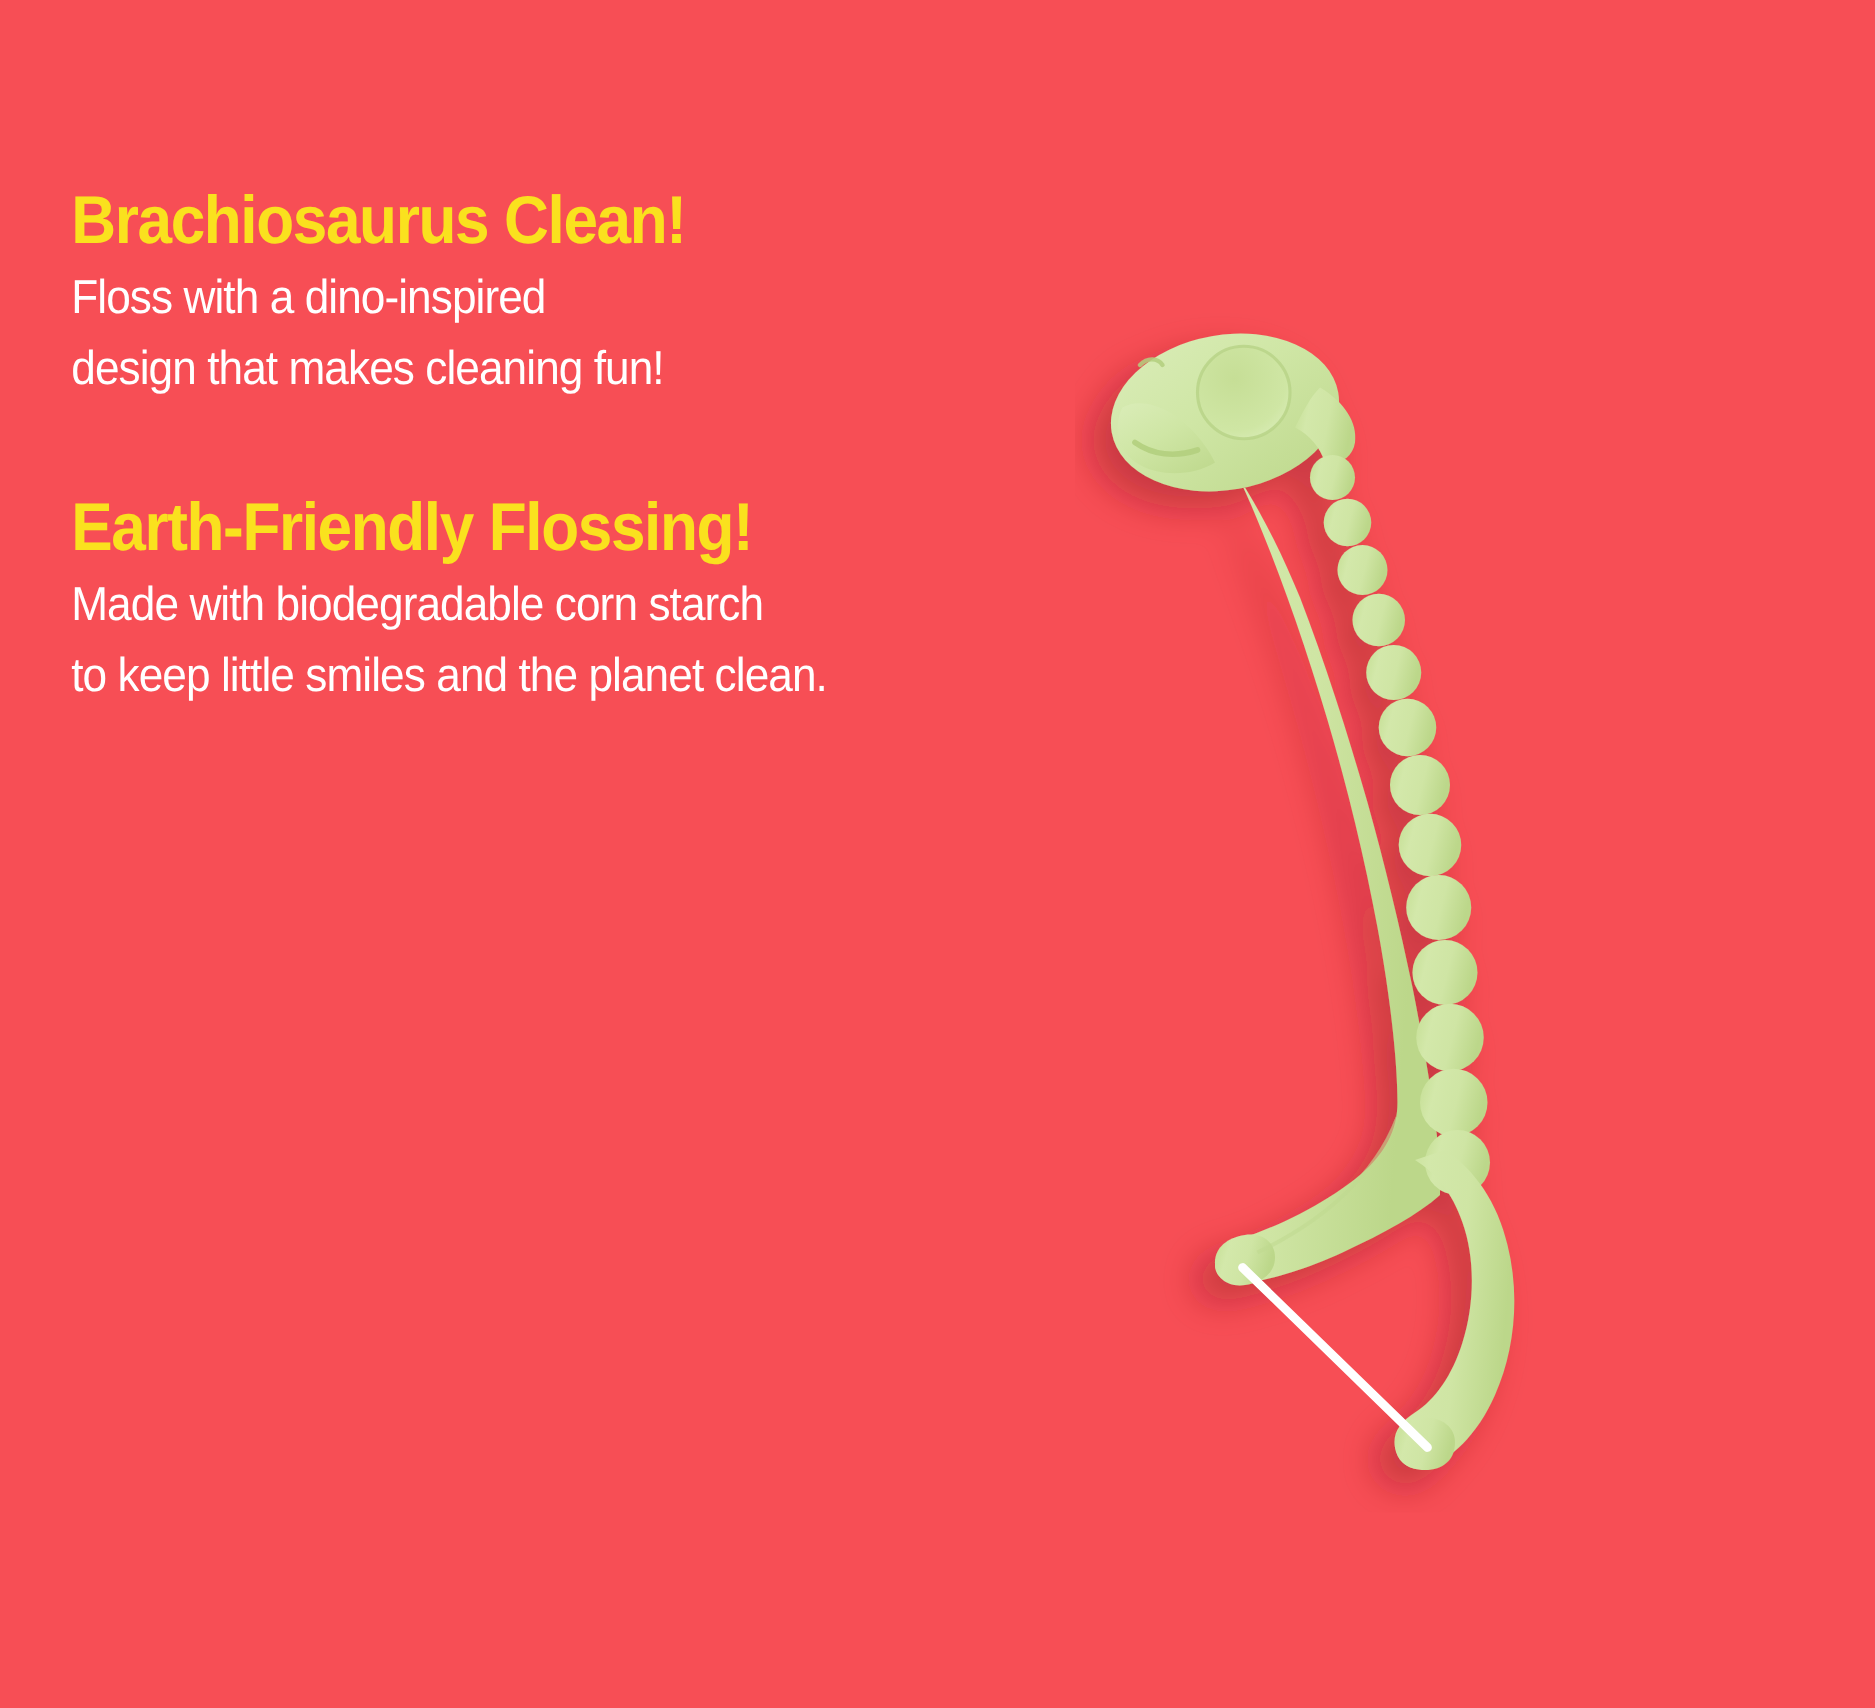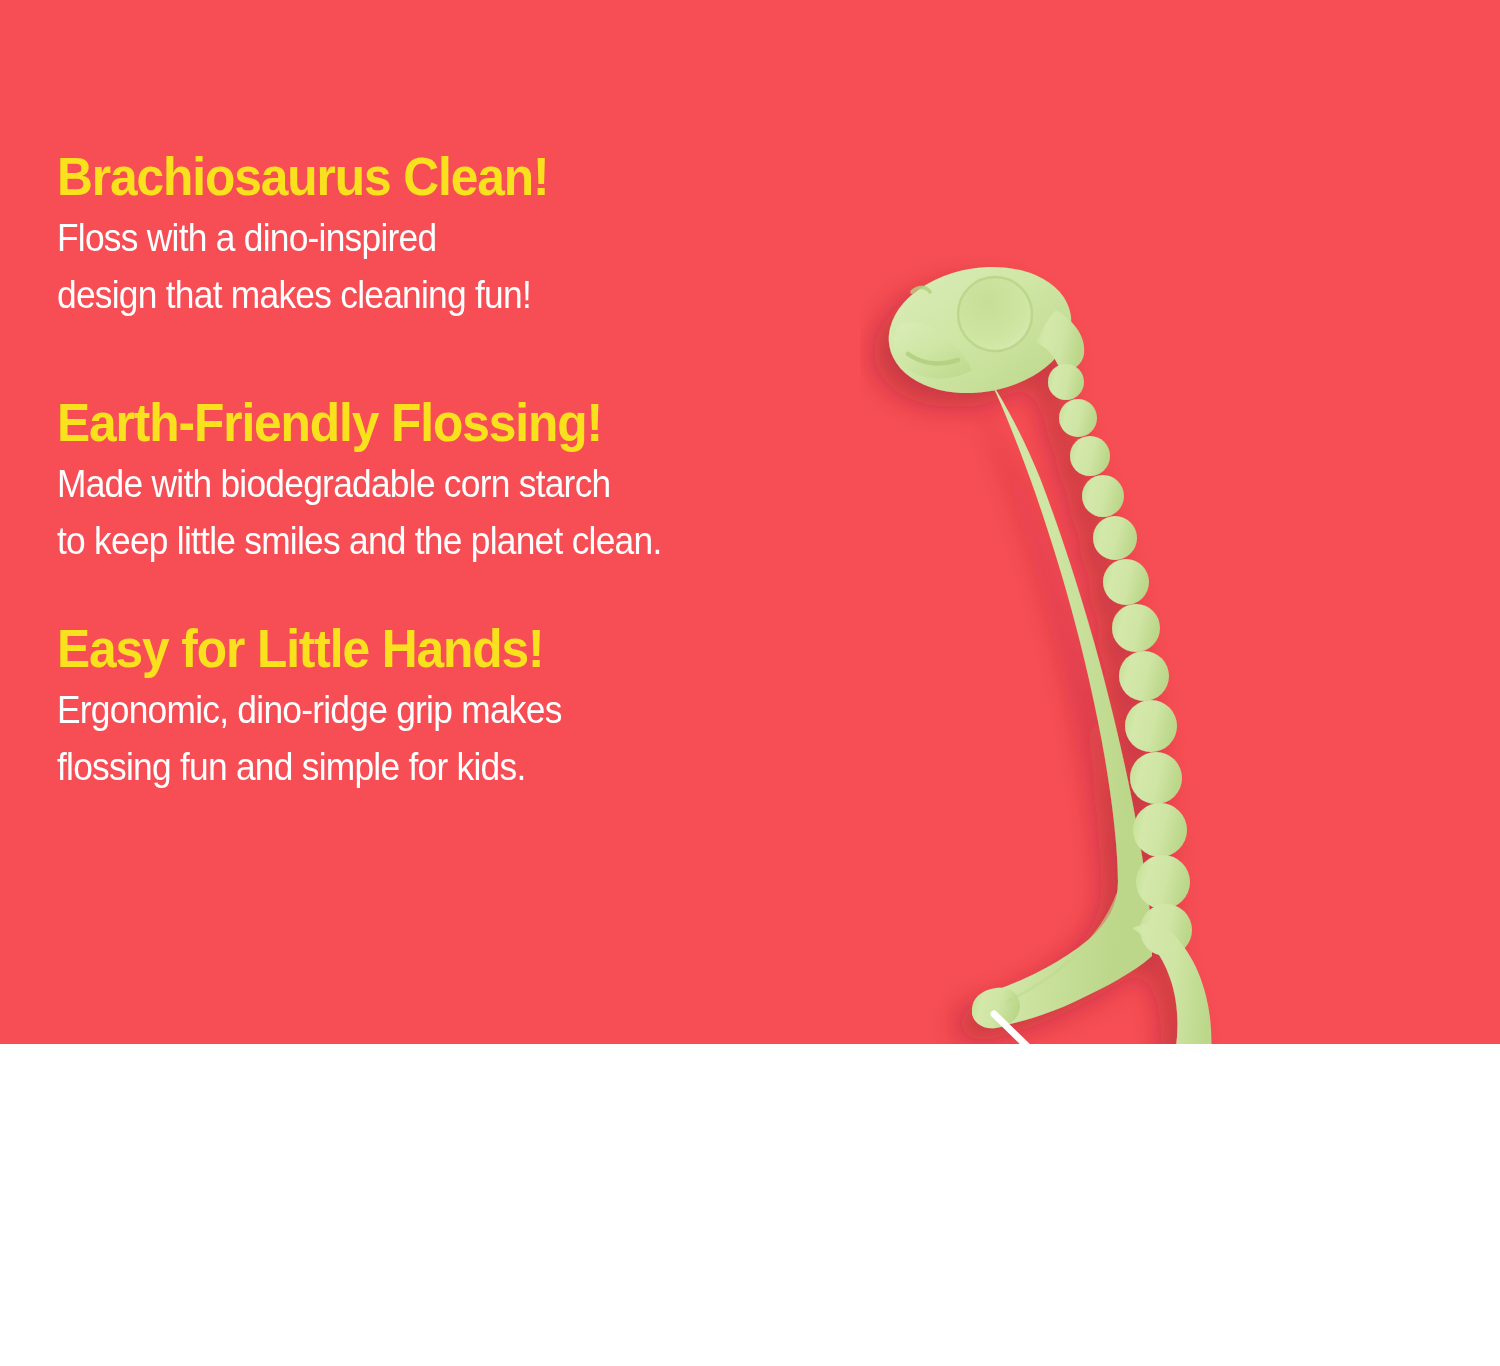--- a/index.html
+++ b/index.html
@@ -8,21 +8,21 @@
   }
   body {
     width: 1500px;
     height: 1366px;
     overflow: hidden;
     font-family: "Liberation Sans", sans-serif;
   }
   #infographic {
     position: relative;
     width: 1500px;
-    height: 1044px;
+    height: 1366px;
     background: #F74E55;
     overflow: hidden;
   }
 
   
   #features {
     position: absolute;
     left: 57px;
     top: 148px;
     width: 900px;
@@ -93,27 +93,20 @@
 
 
     <div class="feature-block" id="feature-2">
       <h2 class="feature-title" style="color: rgb(250, 225, 30);">Earth-Friendly Flossing!</h2>
       <p class="feature-desc" style="color: rgb(255, 255, 255);">
         <span class="line">Made with biodegradable corn starch</span>
         <span class="line">to keep little smiles and the planet clean.</span>
       </p>
     </div>
 
-    <div class="feature-block" id="feature-3">
-      <h2 class="feature-title" style="color: rgb(250, 225, 30);">Easy for Little Hands!</h2>
-      <p class="feature-desc" style="color: rgb(255, 255, 255);">
-        <span class="line">Ergonomic, dino-ridge grip makes</span>
-        <span class="line">flossing fun and simple for kids.</span>
-      </p>
-    </div>
 
   </div>
 
   <div id="product-area">
     <svg id="product-svg" viewBox="0 0 560 980" xmlns="http://www.w3.org/2000/svg">
       <defs>
         <filter id="dropShadow" x="-30%" y="-20%" width="170%" height="150%">
           <feDropShadow dx="-16" dy="14" stdDeviation="14" flood-color="#8A1A20" flood-opacity="0.42"></feDropShadow>
         </filter>
         <linearGradient id="bodyShade" x1="0" y1="0" x2="1" y2="0.25">

